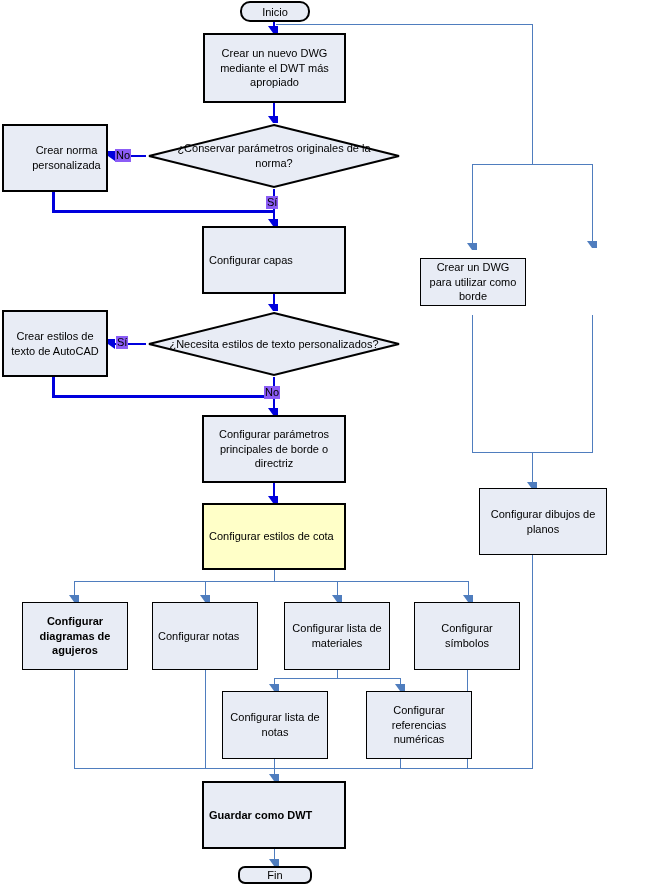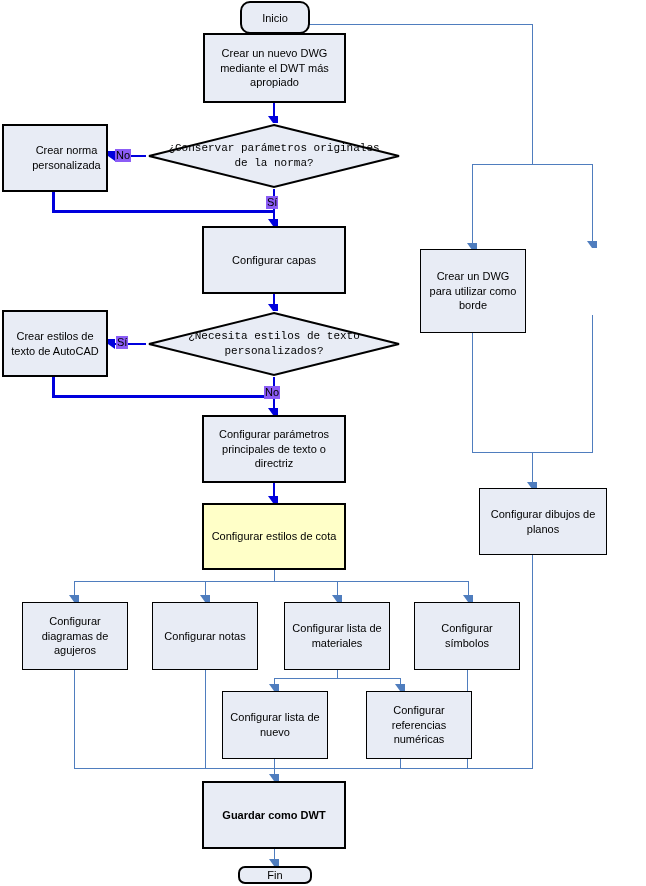--- a/index.html
+++ b/index.html
@@ -10,35 +10,35 @@
     --c-border:#000000;
   }
   html,body{margin:0;padding:0;background:#fff;}
   .canvas{
     position:relative;width:646px;height:886px;background:#fff;overflow:hidden;
     font-family:"Liberation Sans","DejaVu Sans",sans-serif;font-size:11px;color:#000;
   }
   .node{
     position:absolute;box-sizing:border-box;
     background:var(--c-fill);border:2px solid var(--c-border);
-    display:flex;align-items:center;justify-content:center;
+    display:flex;align-items:center;justify-content:flex-start;
     text-align:center;line-height:1.35;padding:2px 5px;
   }
   .node.thin{border-width:1px;}
   .node.highlight{background:var(--c-hfill);}
   .terminal{
     position:absolute;box-sizing:border-box;background:var(--c-fill);
     border:2px solid var(--c-border);border-radius:10px;
     display:flex;align-items:center;justify-content:center;text-align:center;
   }
   .diamond{position:absolute;}
   .diamond svg{position:absolute;left:0;top:0;}
   .diamond .dtext{
     position:absolute;left:50%;top:50%;transform:translate(-50%,-50%);
-    width:225px;text-align:center;line-height:1.35;font-family:Liberation Mono, monospace;
+    width:225px;text-align:center;line-height:1.35;
   }
   .ln{position:absolute;}
   .lt{background:var(--c-thin);}
   .dkl{background:var(--c-thick);}
   .ar{position:absolute;width:0;height:0;}
   .ar.down{border-left:5px solid transparent;border-right:5px solid transparent;border-top:7px solid;}
   .ar.left{border-top:5px solid transparent;border-bottom:5px solid transparent;border-right:7px solid;}
   .ar.lt{border-top-color:var(--c-thin);border-right-color:var(--c-thin);background:transparent;}
   .ar.dk{border-top-color:var(--c-thick);border-right-color:var(--c-thick);background:transparent;}
   .elabel{
@@ -117,21 +117,21 @@
   <div class="ar down dk" style="left:268px;top:408px;"></div>
 
   <div class="ln dkl" style="left:273px;top:483px;width:2px;height:13px;"></div>
   <div class="ar down dk" style="left:268px;top:496px;"></div>
 
   <div class="elabel" style="left:115px;top:149px;">No</div>
   <div class="elabel" style="left:266px;top:196px;">Sí</div>
   <div class="elabel" style="left:116px;top:336px;">Sí</div>
   <div class="elabel" style="left:264px;top:386px;">No</div>
 
-  <div class="terminal" style="left:240px;top:1px;width:70px;height:33px;">
+  <div class="terminal" style="left:240px;top:1px;width:70px;height:21px;">
     <span>Inicio</span>
   </div>
 
   <div class="node" style="left:203px;top:33px;width:143px;height:70px;">
     <span>Crear un nuevo DWG mediante el DWT más apropiado</span>
   </div>
 
   <div class="diamond" style="left:146px;top:123px;width:256px;height:66px;">
     <svg width="256" height="66">
       <polygon points="128,2 253,33 128,64 3,33" fill="var(--c-fill)" stroke="var(--c-border)" stroke-width="2"></polygon>
@@ -152,52 +152,52 @@
       <polygon points="128,2 253,33 128,64 3,33" fill="var(--c-fill)" stroke="var(--c-border)" stroke-width="2"></polygon>
     </svg>
     <div class="dtext">¿Necesita estilos de texto personalizados?</div>
   </div>
 
   <div class="node" style="left:2px;top:310px;width:106px;height:67px;">
     <span>Crear estilos de texto de AutoCAD</span>
   </div>
 
   <div class="node" style="left:202px;top:415px;width:144px;height:68px;">
-    <span>Configurar parámetros principales de texto o directriz</span>
+    <span>Configurar parámetros principales de borde o directriz</span>
   </div>
 
   <div class="node highlight" style="left:202px;top:503px;width:144px;height:67px;">
     <span>Configurar estilos de cota</span>
   </div>
 
-  <div class="node thin" style="left:22px;top:602px;width:106px;height:68px;">
+  <div class="node thin" style="left:22px;top:602px;width:106px;height:68px;font-weight:bold;">
     <span>Configurar diagramas de agujeros</span>
   </div>
 
   <div class="node thin" style="left:152px;top:602px;width:106px;height:68px;">
     <span>Configurar notas</span>
   </div>
 
   <div class="node thin" style="left:284px;top:602px;width:106px;height:68px;">
     <span>Configurar lista de materiales</span>
   </div>
 
   <div class="node thin" style="left:414px;top:602px;width:106px;height:68px;">
     <span>Configurar símbolos</span>
   </div>
 
   <div class="node thin" style="left:222px;top:691px;width:106px;height:68px;">
-    <span>Configurar lista de nuevo</span>
+    <span>Configurar lista de notas</span>
   </div>
 
   <div class="node thin" style="left:346px;top:691px;width:106px;height:68px;margin-left:20px;">
     <span>Configurar referencias numéricas</span>
   </div>
 
-  <div class="node thin" style="left:420px;top:249px;width:106px;height:84px;">
+  <div class="node thin" style="left:420px;top:258px;width:106px;height:48px;">
     <span>Crear un DWG para utilizar como borde</span>
   </div>
 
 
   <div class="node thin" style="left:479px;top:488px;width:128px;height:67px;">
     <span>Configurar dibujos de planos</span>
   </div>
 
   <div class="node" style="left:202px;top:781px;width:144px;height:68px;font-weight:bold;">
     <span>Guardar como DWT</span>

